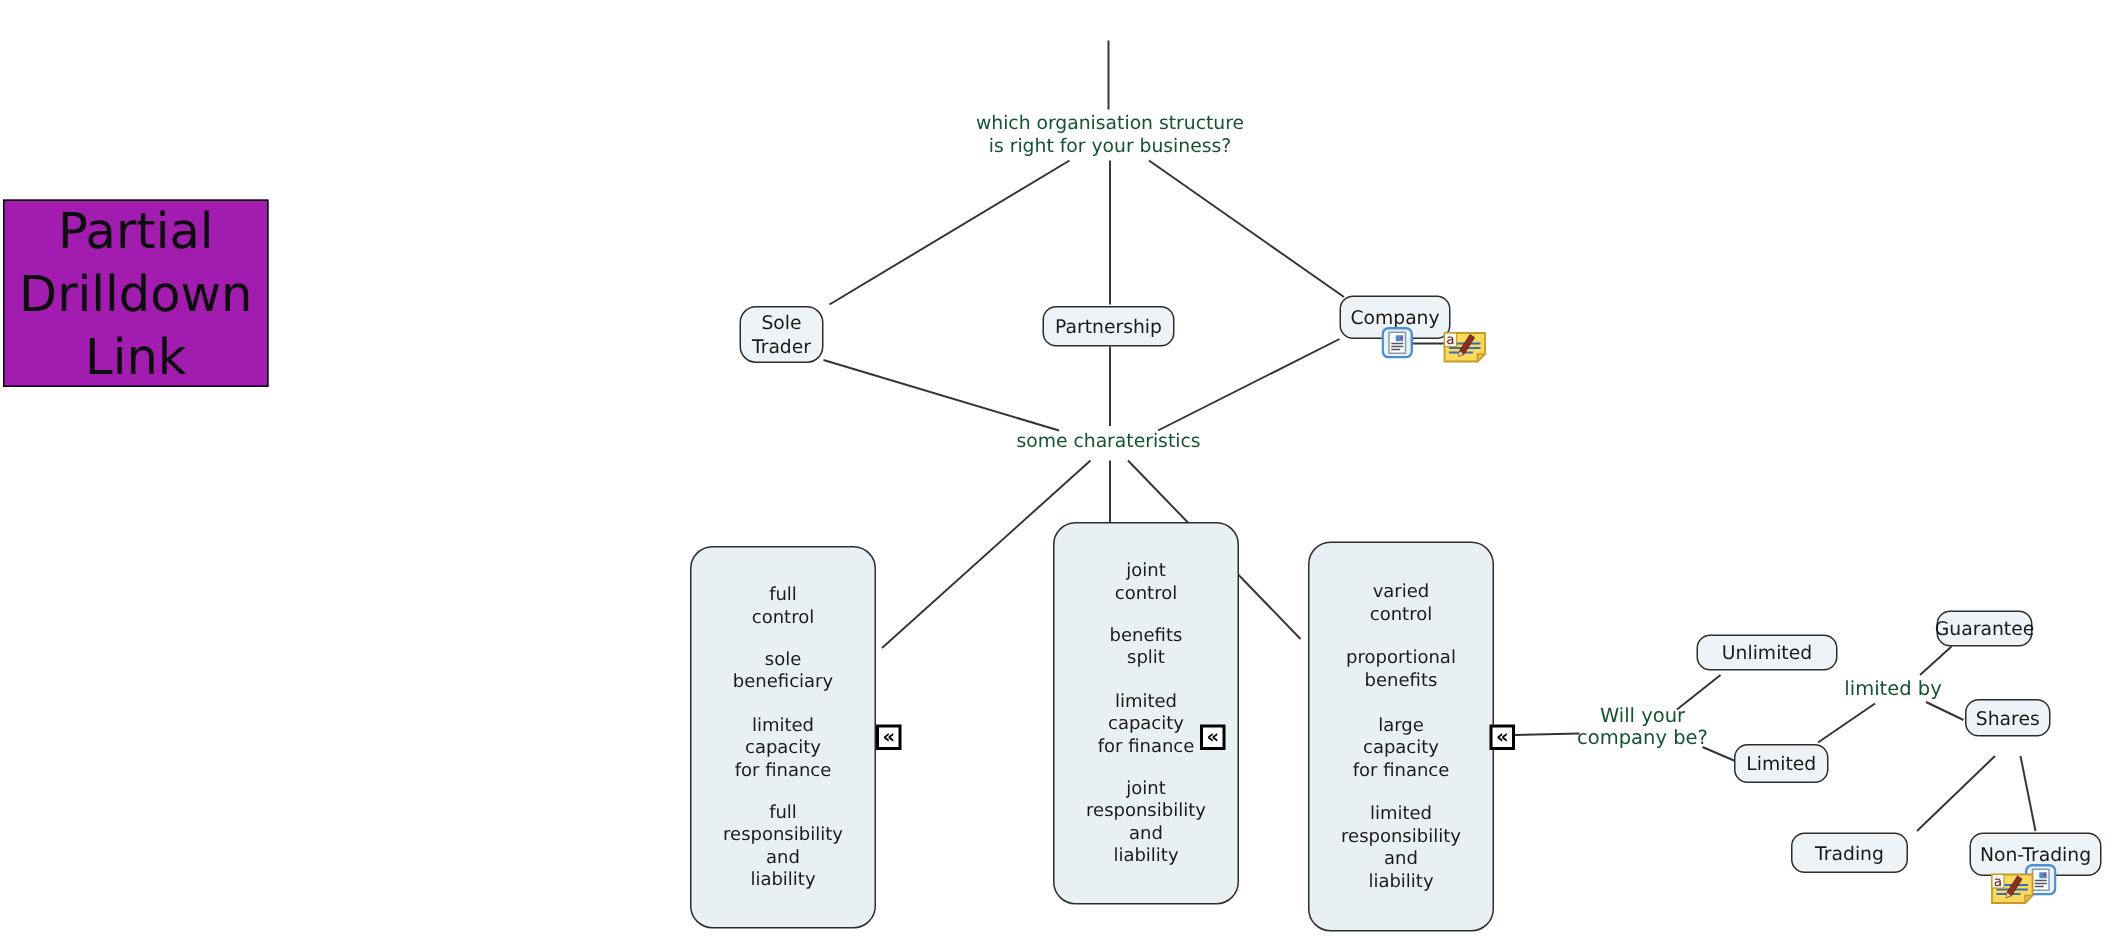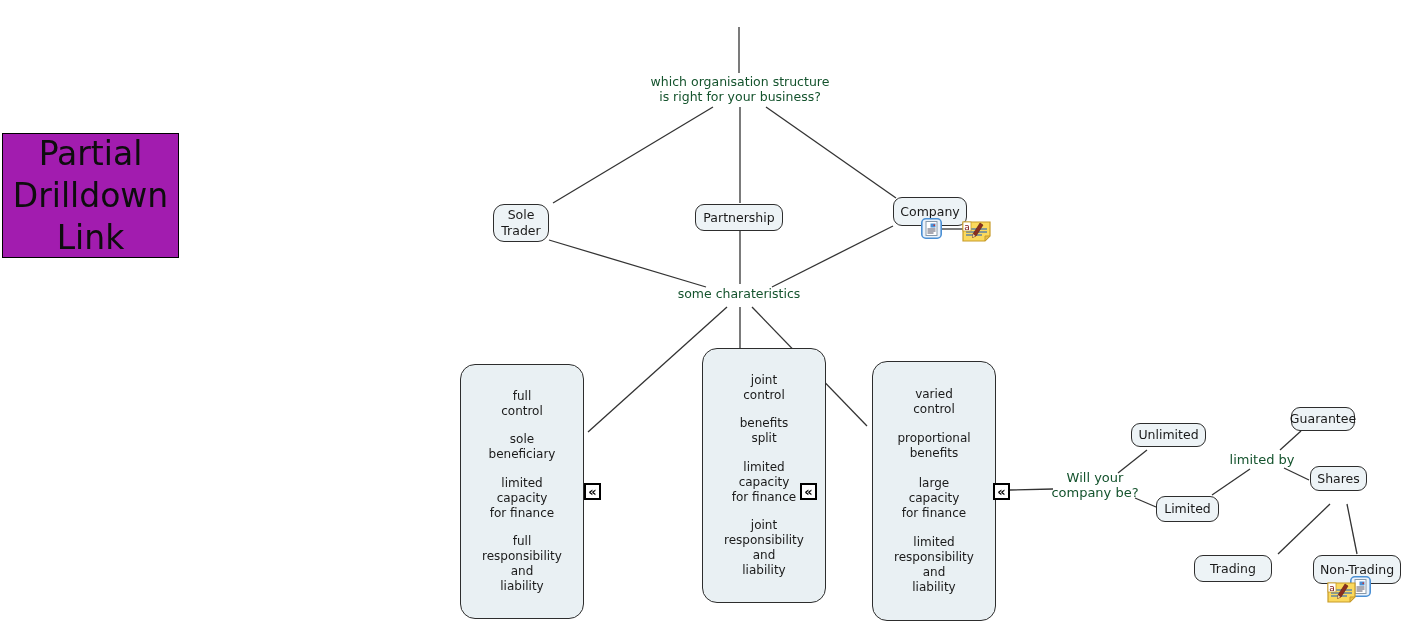--- a/index.html
+++ b/index.html
@@ -144,21 +144,21 @@
 liability</div>
   </div>
 
   <div class="collapse-icon" style="left:584px;top:483px;">«</div>
   <div class="collapse-icon" style="left:800px;top:483px;">«</div>
   <div class="collapse-icon" style="left:993px;top:483px;">«</div>
 
   <div class="float-label red-label" style="left:1040px;top:470px;width:110px;">Will your
 company be?</div>
 
-  <div class="node" style="left:1131px;top:423px;width:75px;height:24px;">Unlimited</div>
+  <div class="node" style="left:1131px;top:423px;width:94px;height:24px;">Unlimited</div>
   <div class="node" style="left:1156px;top:496px;width:63px;height:26px;">Limited</div>
 
   <div class="float-label" style="left:1222px;top:452px;width:80px;font-size:13px;">limited by</div>
 
   <div class="node" style="left:1291px;top:407px;width:64px;height:24px;">Guarantee</div>
   <div class="node" style="left:1310px;top:466px;width:57px;height:25px;">Shares</div>
 
   <div class="node" style="left:1194px;top:555px;width:78px;height:27px;">Trading</div>
   <div class="node" style="left:1313px;top:555px;width:88px;height:29px;">Non-Trading</div>
 

